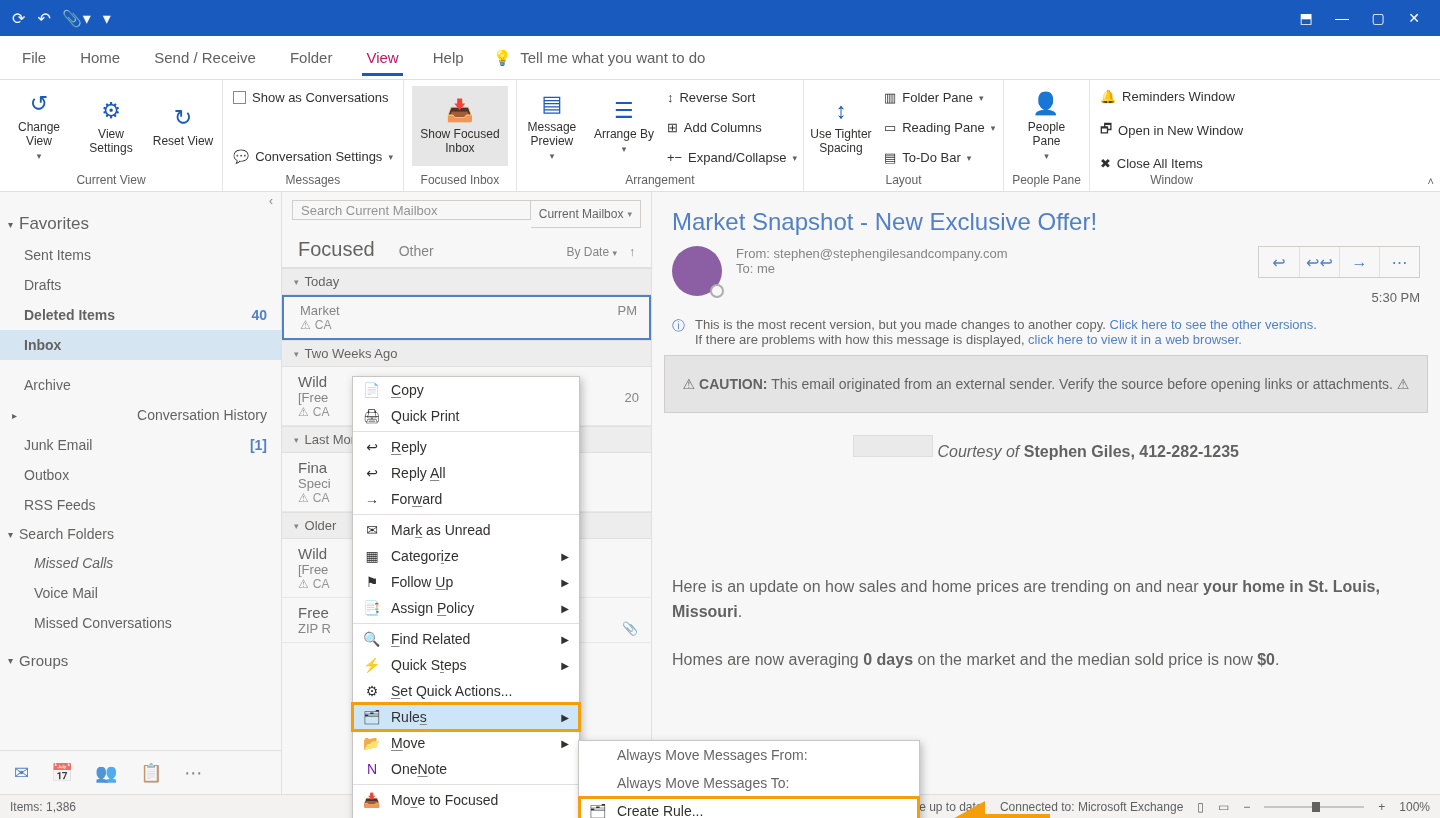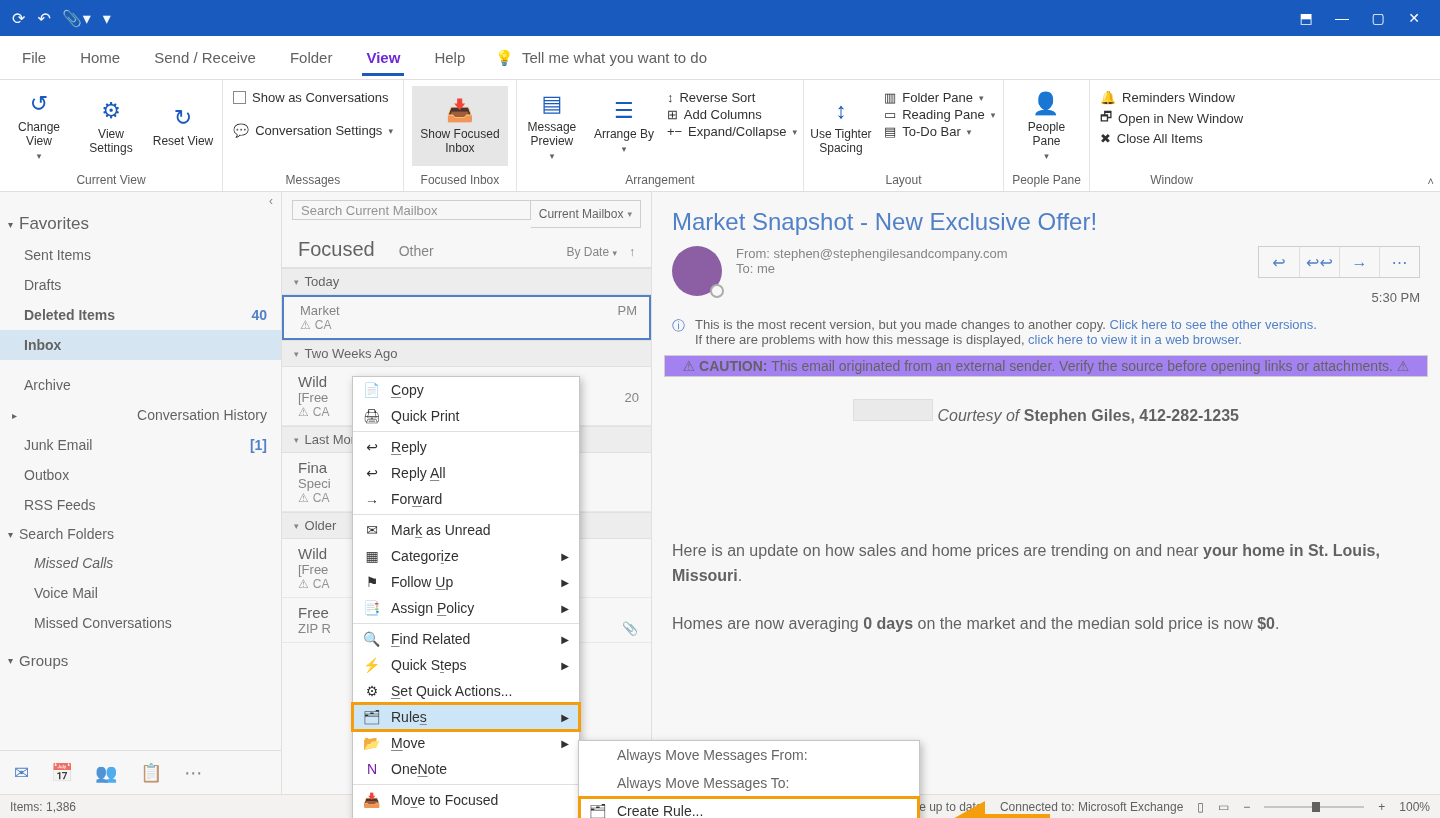--- a/index.html
+++ b/index.html
@@ -8,31 +8,31 @@
 
 .titlebar { height: 36px; background: #185abd; display: flex; align-items: center; padding: 0 6px; color: #fff; }
 .titlebar .qat { display: flex; align-items: center; gap: 12px; padding-left: 6px; }
 .titlebar .qat span { font-size: 16px; opacity: .95; }
 .titlebar .win-controls { margin-left: auto; display: flex; gap: 20px; padding-right: 12px; font-size: 14px; align-items: center; }
 .win-controls span { width: 16px; text-align: center; }
 
 
 .tabs { height: 44px; border-bottom: 1px solid #e1dfdd; display: flex; align-items: center; gap: 26px; padding: 0 18px; font-size: 15px; color: #616161; }
 .tabs .tab { padding: 10px 4px; cursor: default; }
-.tabs .tab.active { color: #6d28d9; border-bottom: 3px solid #185abd; padding-bottom: 7px; font-weight: 700; }
+.tabs .tab.active { color: #be185d; border-bottom: 3px solid #185abd; padding-bottom: 7px; font-weight: 400; }
 .tabs .tell { display: flex; align-items: center; gap: 8px; color: #616161; }
 
 
 .ribbon { height: 112px; display: flex; border-bottom: 1px solid #e1dfdd; position: relative; }
 .group { display: flex; flex-direction: column; align-items: center; justify-content: flex-end; padding: 6px 8px 2px; border-right: 1px solid #e5e5e5; }
 .group .row { display: flex; gap: 10px; align-items: flex-start; height: 86px; }
 .group .label { font-size: 12px; color: #616161; padding: 2px 0; }
 .big-btn { display: flex; flex-direction: column; align-items: center; justify-content: center; width: 62px; height: 80px; font-size: 12px; color: #323130; text-align: center; gap: 3px; }
 .big-btn .ic { font-size: 22px; color: #185abd; }
-.mid-col { display: flex; flex-direction: column; justify-content: center; gap: 2px; font-size: 13px; padding: 4px 2px; }
+.mid-col { display: flex; flex-direction: column; justify-content: center; gap: 15px; font-size: 13px; padding: 4px 2px; }
 .mid-col .line { display: flex; align-items: center; gap: 6px; white-space: nowrap; }
 .focused-btn { background: #e6e6e6; width: 96px; }
 .group.arrangement { padding-left: 4px; padding-right: 4px; }
 .group.layout { padding-left: 6px; padding-right: 6px; }
 .chev { font-size: 9px; color: #616161; }
 .checkbox { width: 13px; height: 13px; border: 1px solid #888; display: inline-block; }
 
 
 .body { display: flex; height: calc(818px - 36px - 44px - 112px - 24px); position: relative; }
 .nav { width: 282px; border-right: 1px solid #e1dfdd; display: flex; flex-direction: column; }
@@ -69,21 +69,21 @@
 .avatar { width: 50px; height: 50px; border-radius: 50%; background: #6b2b8b; position: relative; }
 .avatar .presence { position: absolute; bottom: -2px; right: -2px; width: 14px; height: 14px; border-radius: 50%; background: #fff; border: 2px solid #999; }
 .reading .meta { font-size: 13px; color: #616161; flex: 1; }
 .reading .actions { display: flex; gap: 0; border: 1px solid #c8c6c4; height: 32px; align-items: center; }
 .reading .actions span { width: 40px; text-align: center; font-size: 16px; color: #185abd; border-left: 1px solid #e1dfdd; height: 100%; display: flex; align-items: center; justify-content: center; }
 .reading .actions span:first-child { border-left: none; }
 .reading .time { font-size: 13px; color: #323130; padding-top: 6px; text-align: right; white-space: nowrap; }
 .info-row { display: flex; gap: 10px; padding: 0 20px 8px 20px; font-size: 13px; color: #323130; }
 .info-row .icon-info { color: #185abd; }
 .info-row .link { color: #185abd; }
-.caution { margin: 0 12px; border: 1px solid #c8c6c4; background: #8b5cf6; padding: 2px 14px; font-size: 14px; text-align: center; }
+.caution { margin: 0 12px; border: 1px solid #c8c6c4; background: #e5e5e5; padding: 20px 14px; font-size: 14px; text-align: center; }
 .email-body { padding: 16px 20px; font-size: 16px; line-height: 1.55; }
 .email-body .center { text-align: center; }
 .email-body .small-img { width: 80px; height: 22px; background: #eee; display: inline-block; border: 1px solid #ddd; }
 
 
 .ctx { position: absolute; left: 352px; top: 184px; width: 228px; background: #fff; border: 1px solid #c8c6c4; box-shadow: 2px 3px 8px rgba(0,0,0,.25); z-index: 50; font-size: 14px; }
 .ctx .mi { display: flex; align-items: center; gap: 10px; padding: 5px 10px 5px 10px; position: relative; }
 .ctx .mi .icon { width: 18px; text-align: center; font-size: 14px; color: #323130; }
 .ctx .mi .arr { margin-left: auto; font-size: 10px; color: #323130; }
 .ctx .sep { height: 1px; background: #e1dfdd; margin: 2px 0; }

